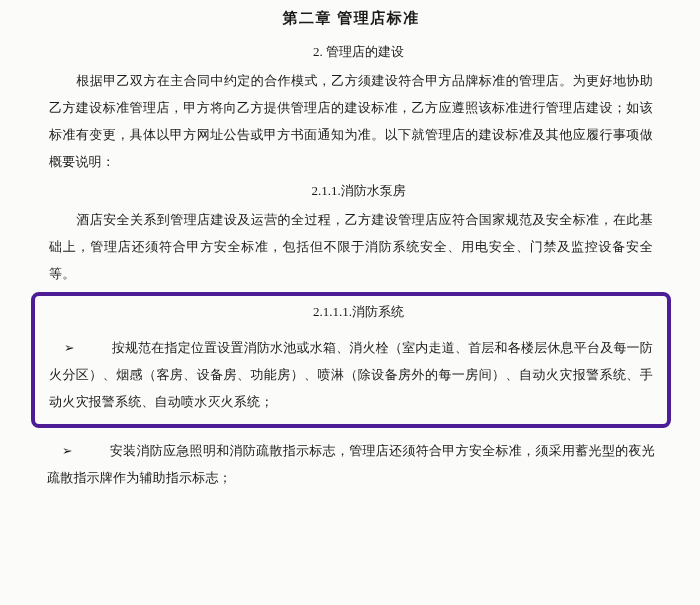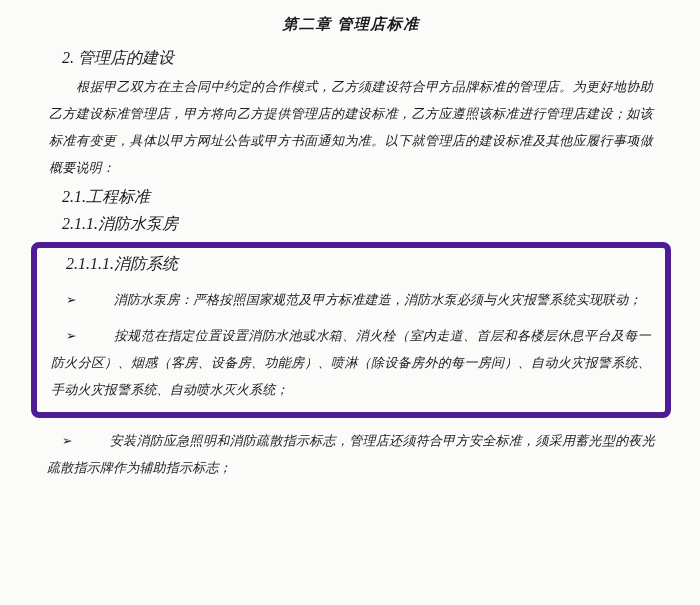--- a/index.html
+++ b/index.html
@@ -6,37 +6,36 @@
   html, body { margin: 0; padding: 0; }
   body {
     width: 700px; height: 605px;
     background: #fbfbfa;
     font-family: "Liberation Serif", "DejaVu Serif", serif;
     color: #1a1a1a;
     overflow: hidden;
   }
   .page {
     width: 700px; height: 430px;
-    padding: 13px 45px 8px 47px;
-    font-style: italic;
+    padding: 7px 45px 8px 47px;
   }
   .title {
     font-size: 15px;
     font-weight: 700;
     text-align: center;
     margin: 0 0 9px 0;
     letter-spacing: 1.5px;
     line-height: 22px;
   }
   .h-num {
-    font-size: 16px;
+    font-size: 13px;
     font-weight: 500;
     line-height: 27px;
     margin: 0 0 0 15px;
-    text-align: left;
+    text-align: center;
   }
   .body-par {
     font-size: 13px;
     font-weight: 500;
     line-height: 27px;
     margin: 2px;
     text-align: justify;
     text-indent: 2.1em;
     letter-spacing: 0.2px;
   }
@@ -48,51 +47,48 @@
     text-align: justify;
     text-indent: 15px;
     letter-spacing: 0.2px;
   }
   .bullet .glyph {
     font-family: "DejaVu Sans", sans-serif;
     font-size: 12.5px;
   }
   .bullet .gap { display: inline-block; width: 37px; }
   .highlight-box {
-    border: 6px solid #4c1d95;
+    border: 4px solid #4c1d95;
     border-radius: 8px;
     margin: 5px -16px 7px -16px;
     padding: 2px 14px 9px 14px;
     background: transparent;
   }
   .after-box { margin-top: 14px; }
 </style>
 </head>
 <body>
 
 <div class="page">
 
   <h1 class="title">第二章 管理店标准</h1>
 
   <p class="h-num">2. 管理店的建设</p>
 
   <p class="body-par">根据甲乙双方在主合同中约定的合作模式，乙方须建设符合甲方品牌标准的管理店。为更好地协助乙方建设标准管理店，甲方将向乙方提供管理店的建设标准，乙方应遵照该标准进行管理店建设；如该标准有变更，具体以甲方网址公告或甲方书面通知为准。以下就管理店的建设标准及其他应履行事项做概要说明：</p>
 
-  <p class="h-num">2.1.工程标准</p>
 
 
   <p class="h-num">2.1.1.消防水泵房</p>
 
+  <p class="body-par">酒店安全关系到管理店建设及运营的全过程，乙方建设管理店应符合国家规范及安全标准，在此基础上，管理店还须符合甲方安全标准，包括但不限于消防系统安全、用电安全、门禁及监控设备安全等。</p>
 
   <div class="highlight-box">
     <p class="h-num">2.1.1.1.消防系统</p>
 
-    <p class="bullet">
-      <span class="glyph">➢</span><span class="gap"></span><span>消防水泵房：严格按照国家规范及甲方标准建造，消防水泵必须与火灾报警系统实现联动；</span>
-    </p>
 
     <p class="bullet">
       <span class="glyph">➢</span><span class="gap"></span><span>按规范在指定位置设置消防水池或水箱、消火栓（室内走道、首层和各楼层休息平台及每一防火分区）、烟感（客房、设备房、功能房）、喷淋（除设备房外的每一房间）、自动火灾报警系统、手动火灾报警系统、自动喷水灭火系统；</span>
     </p>
   </div>
 
 
   <p class="bullet">
     <span class="glyph">➢</span><span class="gap"></span><span>安装消防应急照明和消防疏散指示标志，管理店还须符合甲方安全标准，须采用蓄光型的夜光疏散指示牌作为辅助指示标志；</span>
   </p>

